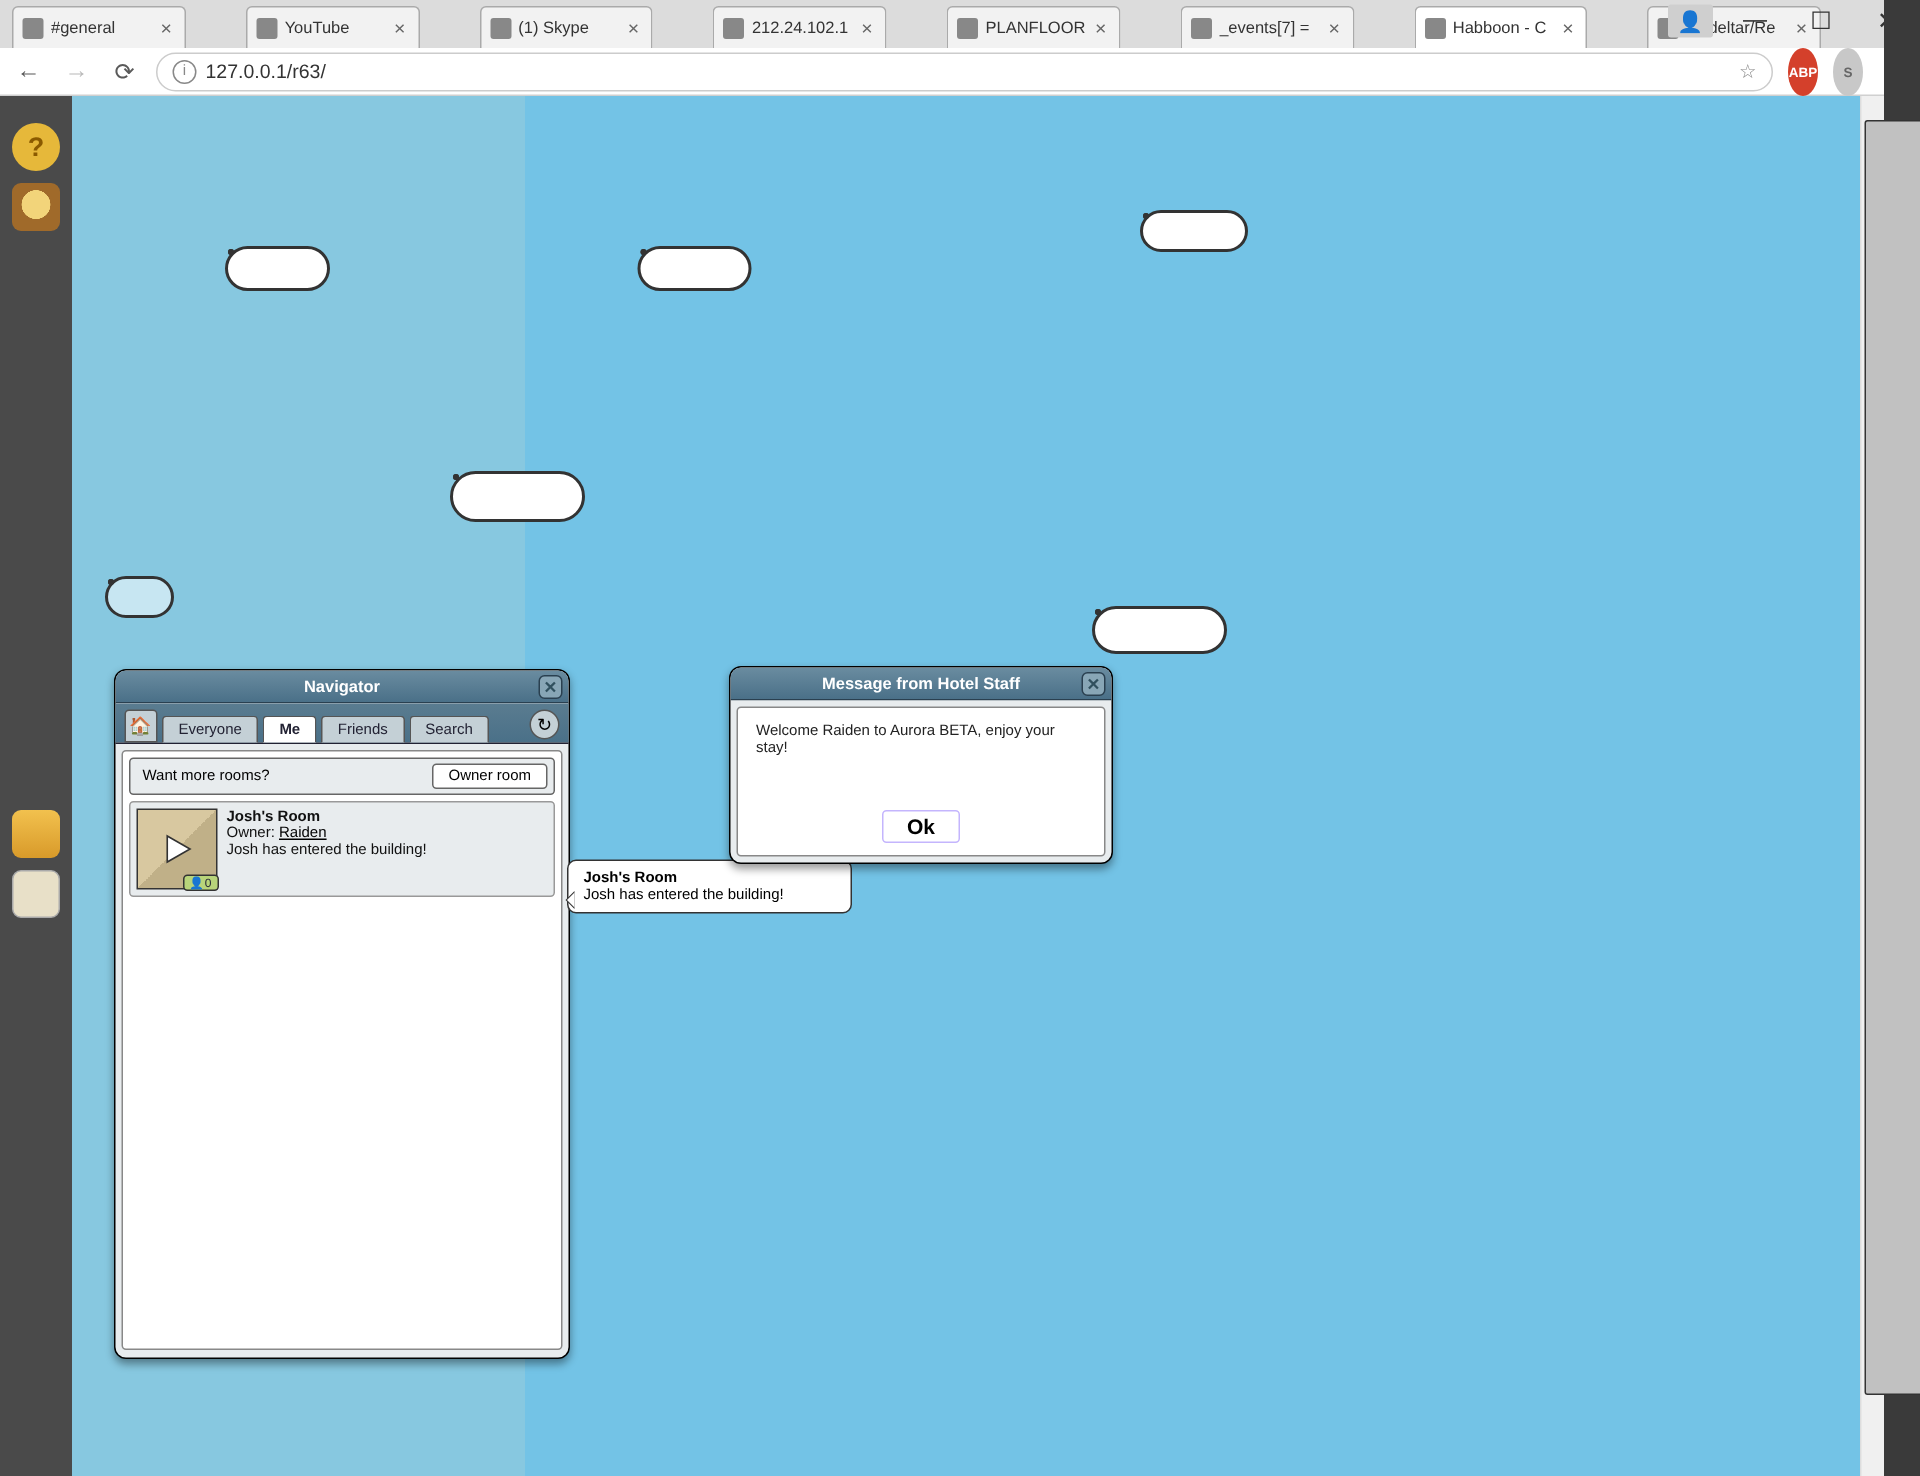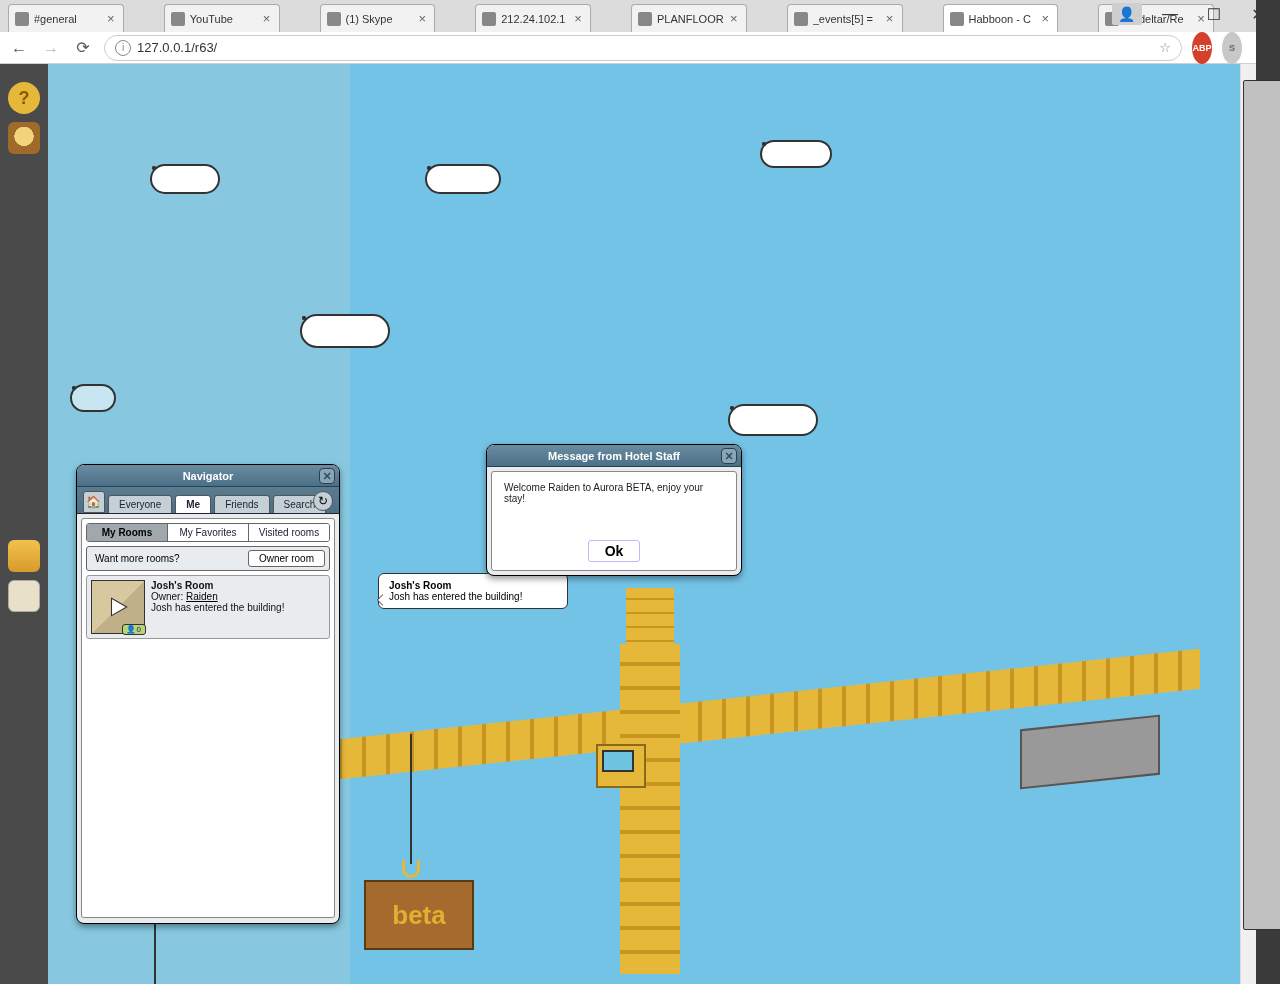--- a/index.html
+++ b/index.html
@@ -74,21 +74,21 @@
   .speech b { display: block; }
   .speech::before { content: ""; position: absolute; left: -8px; top: 20px; border: 6px solid transparent; border-right-color: #333; }
   .speech::after { content: ""; position: absolute; left: -6px; top: 21px; border: 5px solid transparent; border-right-color: #fff; }
 
   
   .gwin { position: absolute; background: #e8ecee; border: 1px solid #000; border-radius: 8px; box-shadow: 0 3px 6px rgba(0,0,0,0.4); }
   .gwin .titlebar { height: 22px; background: linear-gradient(#6a8ca0,#4a7088); border-bottom: 1px solid #2a4050; border-top-left-radius: 7px; border-top-right-radius: 7px; color: #fff; font-size: 11px; font-weight: bold; display: flex; align-items: center; justify-content: center; position: relative; }
   .gwin .close-x { position: absolute; right: 4px; top: 3px; width: 16px; height: 16px; background: #88a6b6; color: #30505e; border-radius: 4px; font-size: 11px; display: flex; align-items: center; justify-content: center; cursor: pointer; border:1px solid #2a4050;}
 
   
-  .nav-win { left: 76px; top: 400px; width: 264px; height: 460px; }
+  .nav-win { left: 76px; top: 382px; width: 304px; height: 460px; }
   .nav-tabs { display: flex; align-items: flex-end; background: linear-gradient(#5a7c90,#4a7088); padding: 4px 6px 0 6px; gap: 3px; border-bottom:1px solid #223; position:relative;}
   .nav-tabs .icon-tab { width: 22px; height: 22px; background: #c4d0d6; border: 1px solid #555; border-radius:3px 3px 0 0; cursor:pointer; display:flex;align-items:center;justify-content:center; font-size:12px;}
   .nav-tab { padding: 3px 10px; font-size: 10px; background: #c4d0d6; border: 1px solid #555; border-bottom: none; border-top-left-radius:3px; border-top-right-radius:3px; cursor:pointer; color:#223;text-align:center;}
   .nav-tab.active { background: #fff; font-weight:bold;}
   .nav-tabs .refresh{position:absolute;right:6px;top:4px;width:20px;height:20px;background:#c4d0d6;border:1px solid #555;border-radius:50%;cursor:pointer;display:flex;align-items:center;justify-content:center;font-size:12px;}
   .nav-body { background: #fff; margin: 4px; border: 1px solid #888; border-radius: 3px; height: 400px; padding: 4px; display:flex; flex-direction:column; gap:4px;}
   .subtabs { display: flex; gap: 0; border: 1px solid #666; border-radius: 3px; overflow:hidden;}
   .subtab { flex: 1; text-align: center; font-size: 10px; padding: 3px 0; background: #fff; border-right: 1px solid #666; cursor:pointer; color:#223;}
   .subtab:last-child{border-right:none;}
   .subtab.active { background: #a0a8ae; font-weight:bold; color:#000;}
@@ -145,21 +145,21 @@
         <span class="tab-title">212.24.102.1</span>
         <span class="tab-close">×</span>
       </div>
     <div class="tab">
         <span class="favicon fav-swf"></span>
         <span class="tab-title">PLANFLOOR</span>
         <span class="tab-close">×</span>
       </div>
     <div class="tab">
         <span class="favicon fav-bin"></span>
-        <span class="tab-title">_events[5] =</span>
+        <span class="tab-title">_events[7] =</span>
         <span class="tab-close">×</span>
       </div>
     <div class="tab active">
         <span class="favicon fav-habbo"></span>
         <span class="tab-title">Habboon - C</span>
         <span class="tab-close">×</span>
       </div>
     <div class="tab">
         <span class="favicon fav-github"></span>
         <span class="tab-title">iondeltar/Re</span>
@@ -202,31 +202,20 @@
     <div class="sky-right"></div>
     <div class="sky-left"></div>
 
     <div class="cloud c1"></div>
     <div class="cloud c2"></div>
     <div class="cloud c3"></div>
     <div class="cloud c4"></div>
     <div class="cloud c5"></div>
     <div class="cloud c6"></div>
 
-    <div class="crane">
-      <div class="top"></div>
-      <div class="jib"></div>
-      <div class="counter"></div>
-      <div class="mast"></div>
-      <div class="cab"></div>
-      <div class="rope"></div>
-      <div class="hook"></div>
-      <div class="box">beta</div>
-      <div class="rope2"></div>
-    </div>
 
     <div class="left-rail">
       <div class="rail-icon help">?</div>
       <div class="rail-icon nest"></div>
       <div class="rail-spacer"></div>
       <div class="rail-icon hotel"></div>
       <div class="rail-icon catalog"></div>
     </div>
 
     <div class="gwin nav-win">
@@ -236,25 +225,20 @@
       </div>
       <div class="nav-tabs">
         <div class="icon-tab">🏠</div>
         <div class="nav-tab">Everyone</div>
         <div class="nav-tab active">Me</div>
         <div class="nav-tab">Friends</div>
         <div class="nav-tab">Search</div>
         <div class="refresh">↻</div>
       </div>
       <div class="nav-body">
-        <div class="subtabs">
-          <div class="subtab active">My Rooms</div>
-          <div class="subtab">My Favorites</div>
-          <div class="subtab">Visited rooms</div>
-        </div>
         <div class="wantmore">
           <span>Want more rooms?</span>
           <button>Owner room</button>
         </div>
         <div class="room-row">
           <div class="thumb">
             <svg width="26" height="26" viewBox="0 0 24 24">
                 <path d="M6 4 L20 12 L6 20 Z"></path>
               </svg>
             <span class="badge-count">👤<span>0</span></span>

